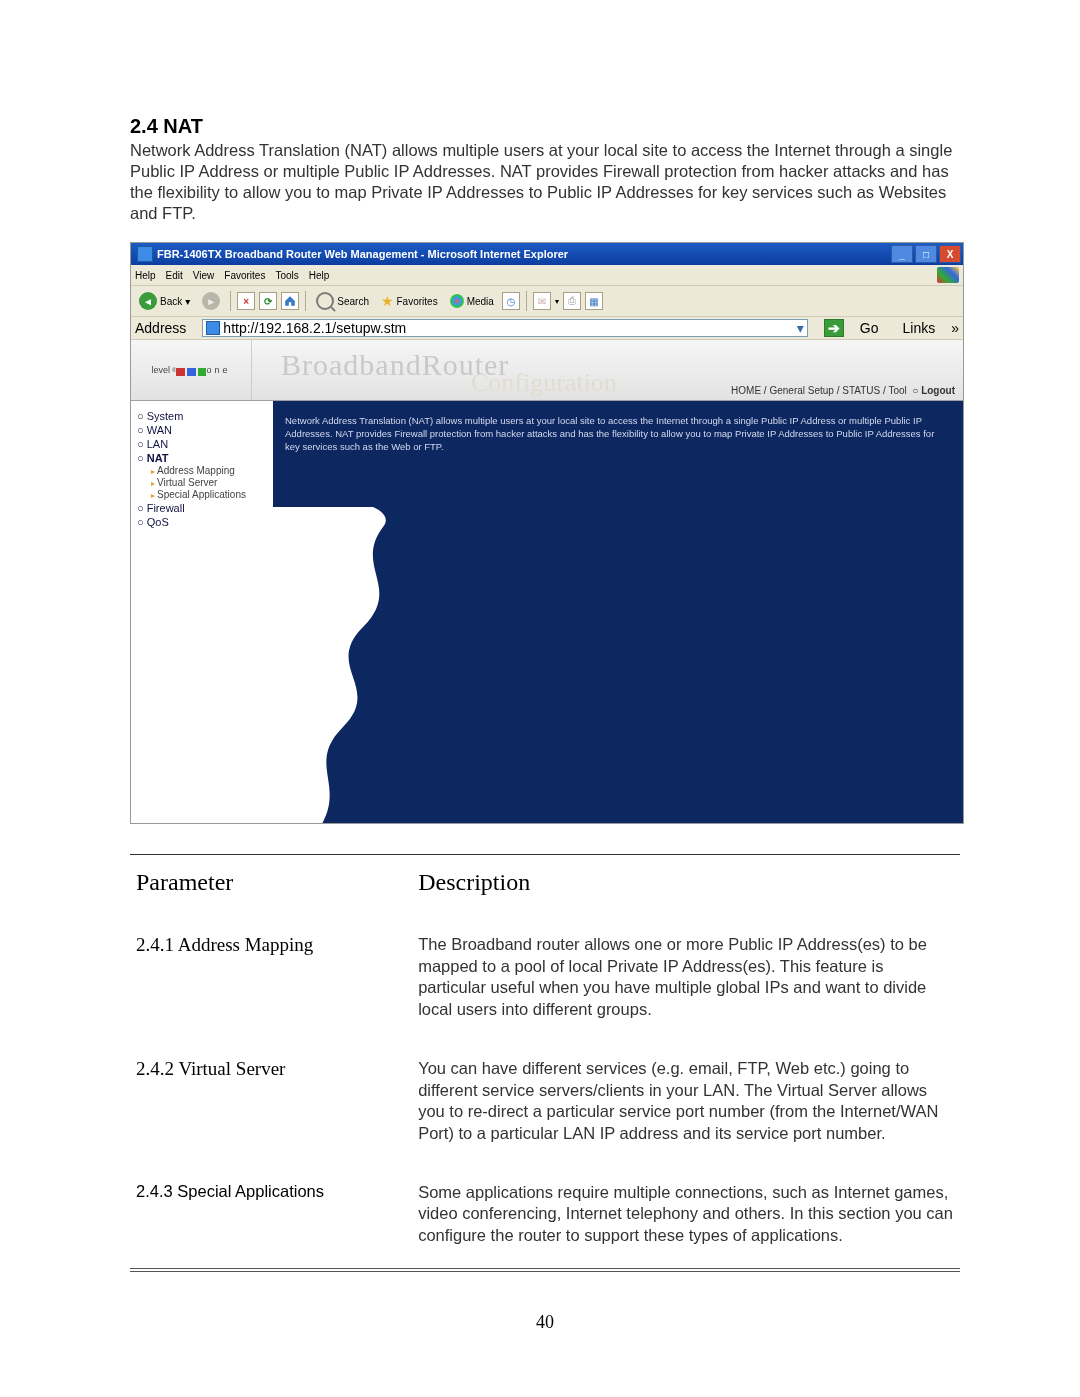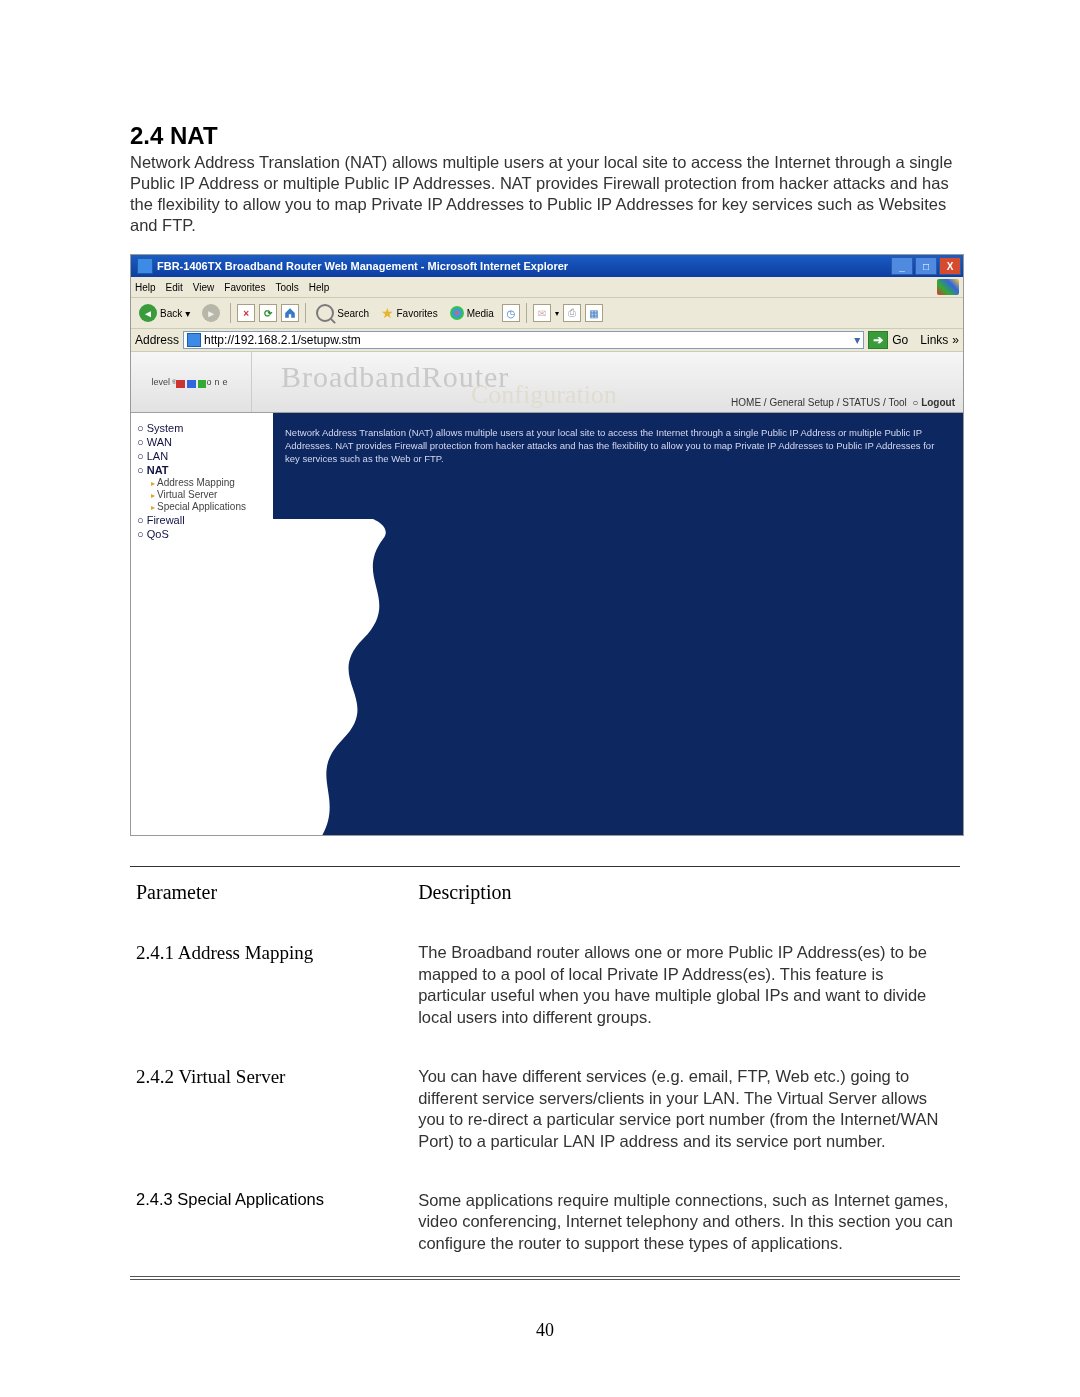--- a/index.html
+++ b/index.html
@@ -1,17 +1,17 @@
 <!DOCTYPE html>
 <html><head>
 <meta charset="utf-8">
 <style>
   html,body{margin:0;padding:0;background:#fff;font-family:Arial,Helvetica,sans-serif;color:#000}
   .page{width:1080px;margin:0 auto;padding:110px 120px 60px 130px;box-sizing:border-box}
-  .section-h{font-weight:bold;font-family:Arial,Helvetica,sans-serif;font-size:24px;margin:12px 0 2px 0}
+  .section-h{font-weight:bold;font-family:Arial,Helvetica,sans-serif;font-size:20px;margin:5px 0 2px 0}
   .section-p{font-size:16.5px;line-height:1.28;margin:0 0 18px 0;color:#333}
   .screenshot{border:1px solid #999;width:832px;height:580px;background:#fff;font-family:Tahoma,Arial,sans-serif;font-size:10px;position:relative;overflow:hidden}
   
   .titlebar{height:22px;background:linear-gradient(#1b5cc4,#0d3da0);color:#fff;display:flex;align-items:center;padding:0 2px}
   .titlebar .ie-ico{width:14px;height:14px;margin:0 4px;display:inline-block;background:#3d8be6;border:1px solid #1b5ca2}
   .titlebar .title{flex:1;font-weight:bold;font-size:11px}
   .winbtn{width:20px;height:16px;margin-left:2px;border:1px solid #2a5aa8;display:flex;align-items:center;justify-content:center;font-weight:bold;font-size:10px}
   .winmin{background:#4f8ae0}
   .winmax{background:#4f8ae0}
   .winclose{background:#d64a2e}
@@ -27,21 +27,21 @@
   .grey{background:#b8b6a8;color:#eee}
   .sq{width:16px;height:16px;border:1px solid #a89f85;display:inline-flex;align-items:center;justify-content:center;background:#fff}
   .sq.red{color:#c33;font-weight:bold}
   .sq.grn{color:#2a8a2a;font-weight:bold}
   .sq.home svg{width:12px;height:12px}
   .mag{width:14px;height:14px;border:2px solid #7a7a7a;border-radius:50%;position:relative}
   .mag:after{content:"";position:absolute;width:6px;height:2px;background:#7a7a7a;bottom:-2px;right:-4px;transform:rotate(45deg)}
   .star{color:#e7b42c;font-size:14px}
   .tsep{width:1px;height:20px;background:#b0ab95;margin:0 2px}
   
-  .addrbar{height:22px;background:#ece9d8;display:flex;align-items:center;padding:0 4px;gap:4px;border-bottom:1px solid #cfcab4;font-size:12px}
+  .addrbar{height:22px;background:#ece9d8;display:flex;align-items:center;padding:0 4px;gap:16px;border-bottom:1px solid #cfcab4;font-size:14px}
   .addrinput{flex:1;background:#fff;border:1px solid #7f9db9;height:16px;display:flex;align-items:center;padding:0 3px;gap:3px}
   .gobtn{width:18px;height:16px;background:#3a9b3a;color:#fff;display:flex;align-items:center;justify-content:center;font-weight:bold;border:1px solid #2c7c2c}
   
   .rhdr{height:60px;background:linear-gradient(#f6f6f6,#e2e2e2);display:flex;align-items:center;border-bottom:1px solid #a0a0a0;position:relative}
   .logo{width:120px;height:100%;display:flex;flex-direction:row;align-items:center;justify-content:center;font-size:9px;color:#444;border-right:1px solid #ccc}
   .logo .lv{display:flex;align-items:center;gap:2px}
   .logo .bar{width:30px;display:flex;gap:2px;margin-top:4px}
   .logo .bar span{flex:1;height:8px}
   .logo .bar span:nth-child(1){background:#c33}
   .logo .bar span:nth-child(2){background:#36d}
@@ -66,21 +66,21 @@
   .wave{position:absolute;left:0;bottom:0;width:160px;height:330px;pointer-events:none}
   
   .status{height:22px;background:#a21caf;display:flex;align-items:center;padding:0 6px;font-size:10px;border-top:1px solid #cfcab4}
   .status .ico{width:12px;height:12px;margin-right:4px;border:1px solid #8aa;background:#fff}
   .status .spacer{flex:1}
   .status .earth{width:12px;height:12px;border-radius:50%;background:radial-gradient(#6db3e6,#2a6aac);margin-right:4px}
   
   .hrline{border:none;border-top:1px solid #333;margin:30px 0 6px 0}
   .tbl{width:100%;font-family:"Times New Roman",serif;font-size:19px}
   .tbl td{vertical-align:top;padding:6px 4px}
-  .tbl .head td{font-family:"Times New Roman",serif;font-size:20px}
+  .tbl .head td{font-family:"Times New Roman",serif;font-size:24px}
   .tbl .desc{font-family:Arial,Helvetica,sans-serif;font-size:16.5px;line-height:1.3;color:#333}
   .pnum{text-align:center;font-family:"Times New Roman",serif;font-size:18px;margin-top:40px}
   .dblhr{border-top:1px solid #555;border-bottom:1px solid #555;height:2px;margin:14px 0 0 0}
 </style>
 </head>
 <body>
 
 <div class="page">
   <h2 class="section-h">2.4 NAT</h2>
   <p class="section-p">Network Address Translation (NAT) allows multiple users at your local site to access the Internet through a single Public IP Address or multiple Public IP Addresses. NAT provides Firewall protection from hacker attacks and has the flexibility to allow you to map Private IP Addresses to Public IP Addresses for key services such as Websites and FTP.</p>

